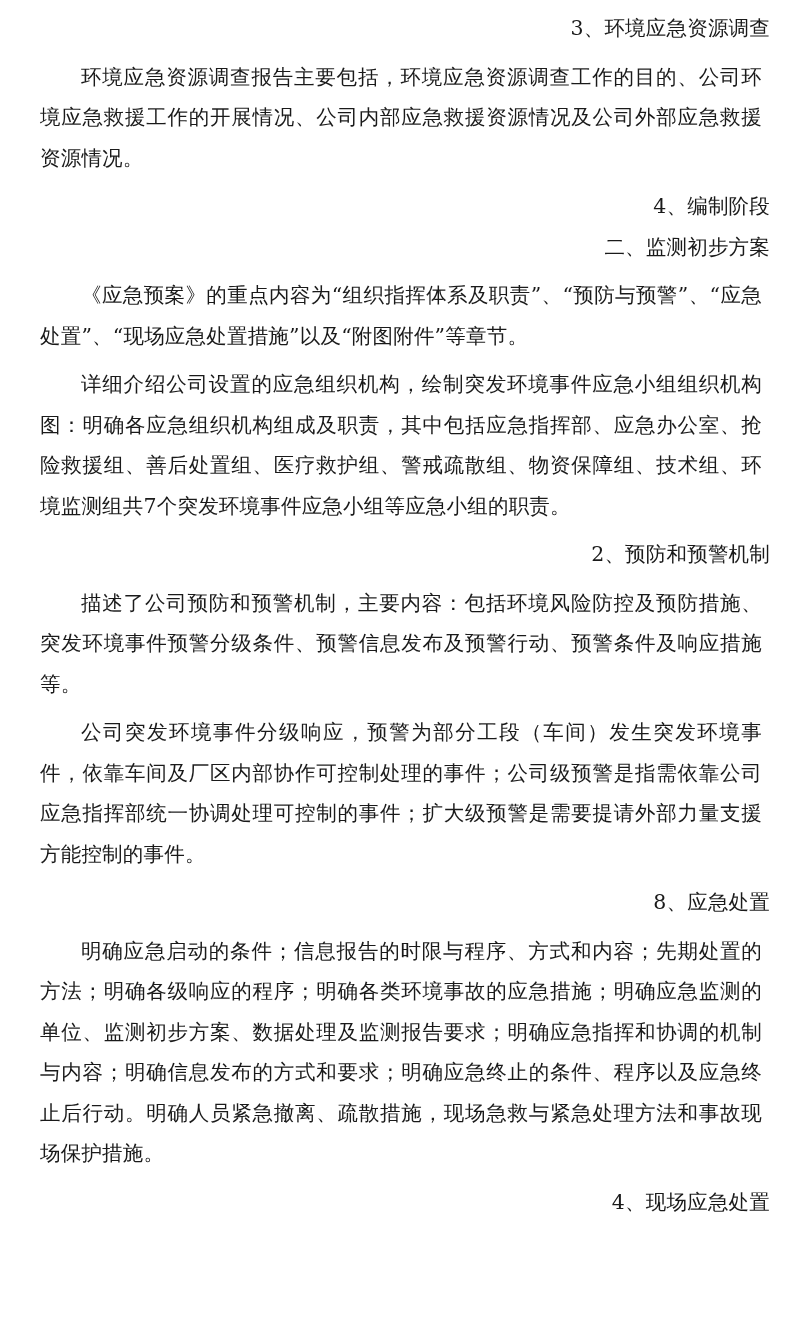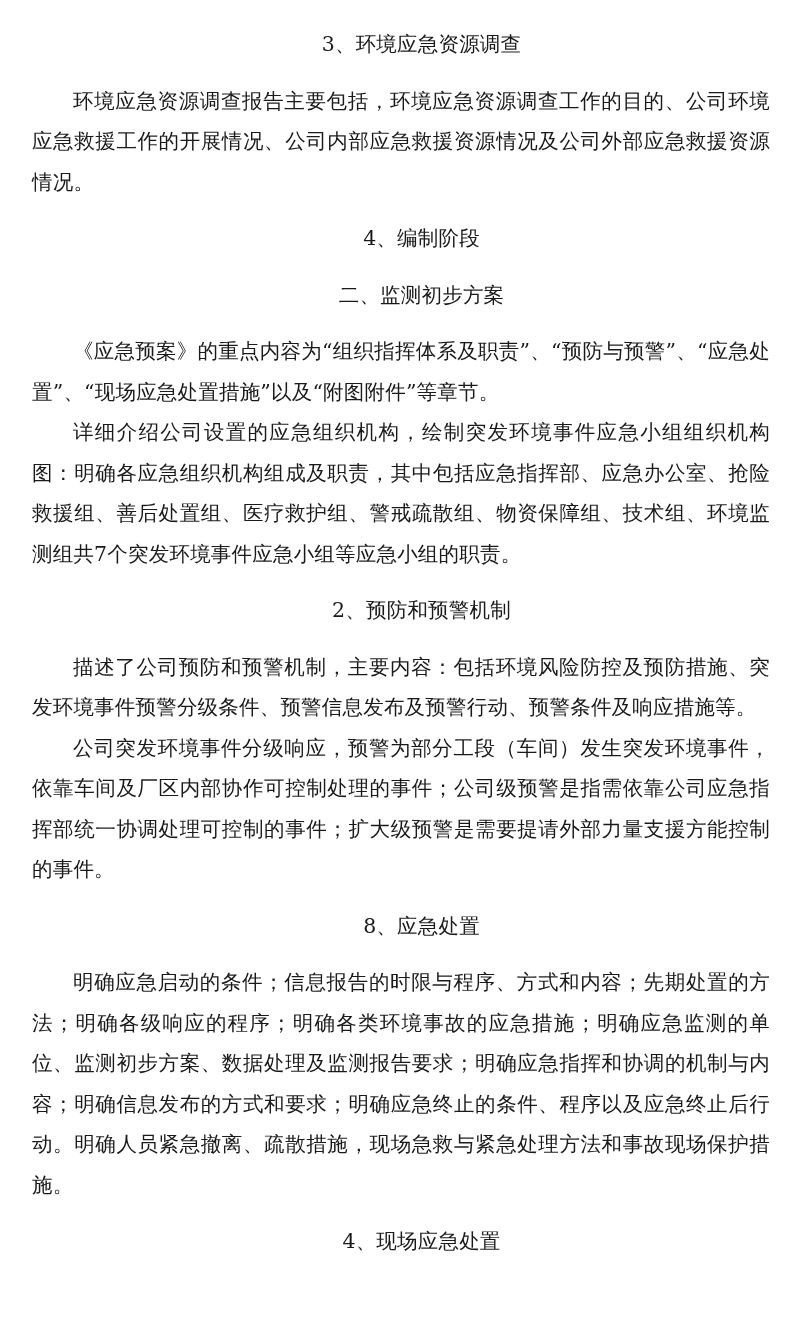--- a/index.html
+++ b/index.html
@@ -21,30 +21,30 @@
     background: #ffffff;
   }
   .doc-body {
     font-size: 20.5px;
     line-height: 40.5px;
     text-align: justify;
     text-justify: inter-ideograph;
     letter-spacing: 0.2px;
   }
   .para {
-    margin: 0;
+    margin: 8px;
     text-indent: 2em;
     text-align: justify;
     text-justify: inter-ideograph;
   }
   .heading {
-    margin: 16px;
+    margin: 0;
     text-indent: 2em;
     font-weight: normal;
-    text-align: center;
+    text-align: right;
   }
 </style>
 </head>
 <body>
 
 <div class="page">
   <div class="doc-body">
 
     <p class="heading">3、环境应急资源调查</p>
     <p class="para">环境应急资源调查报告主要包括，环境应急资源调查工作的目的、公司环境应急救援工作的开展情况、公司内部应急救援资源情况及公司外部应急救援资源情况。</p>

